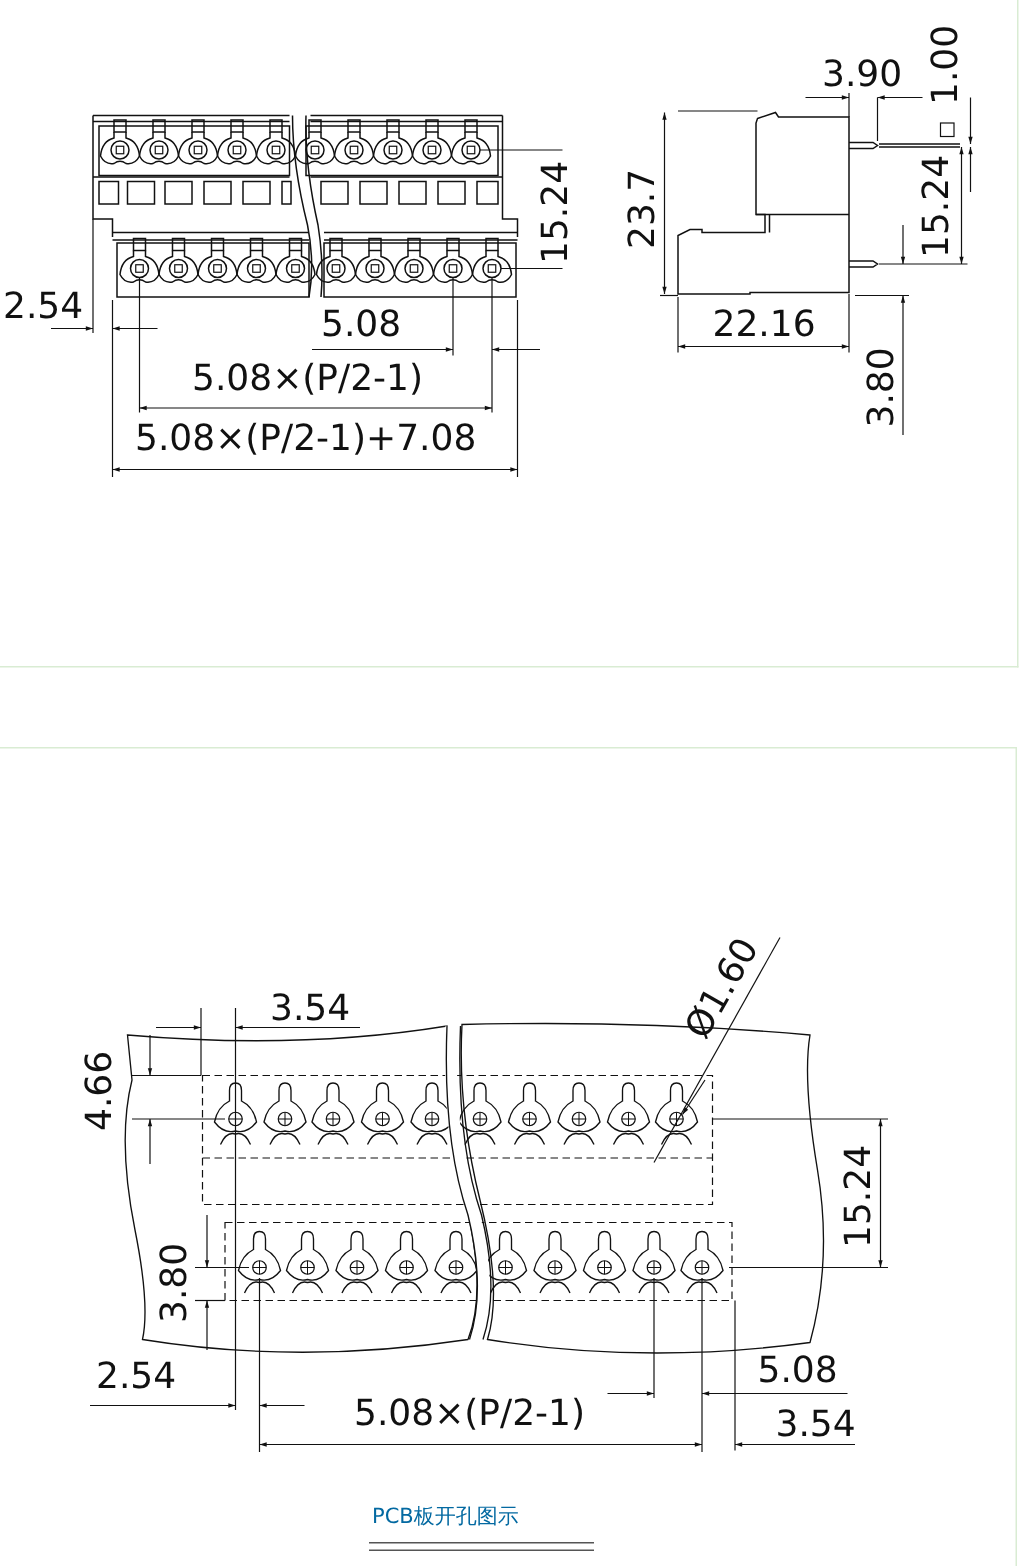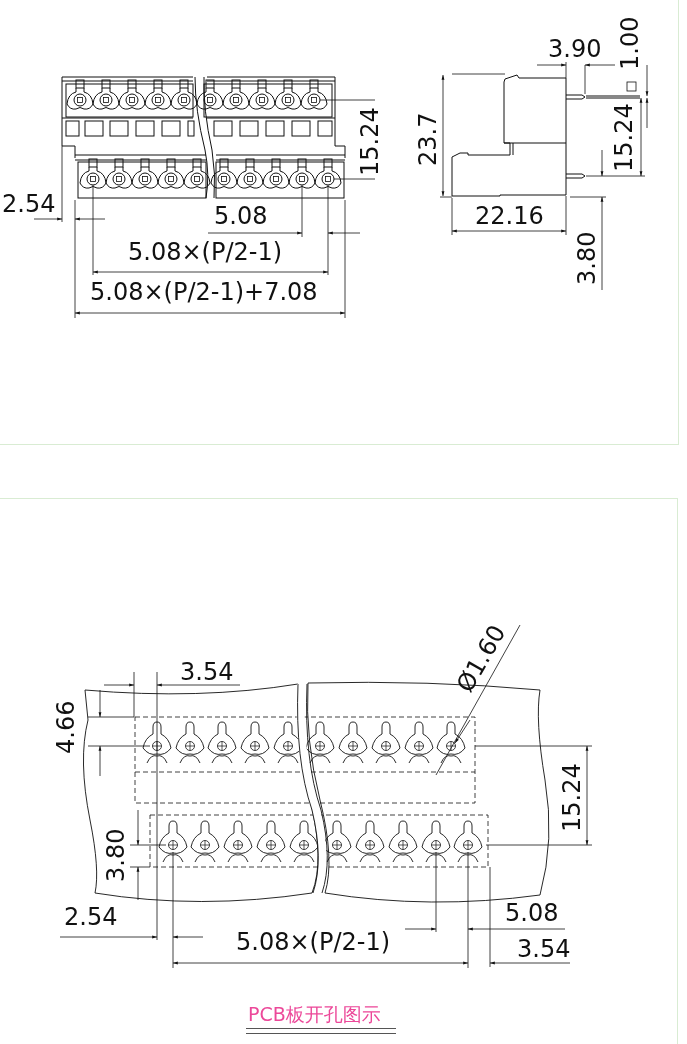--- a/index.html
+++ b/index.html
@@ -3,21 +3,21 @@
 <meta charset="utf-8">
 <style>
   html, body { margin:0; padding:0; background:#ffffff; }
   body { width:687px; height:1044px; position:relative; overflow:hidden; font-family:"DejaVu Sans", sans-serif; }
   .panel { position:absolute; box-sizing:border-box; }
   #panel-top { left:-2px; top:-2px; width:681px; height:447px; border-right:1px solid #d9ecd3; border-bottom:1px solid #d9ecd3; }
   #panel-bottom { left:-2px; top:498px; width:680px; height:560px; border-top:1px solid #d9ecd3; border-right:1px solid #d9ecd3; }
   svg { position:absolute; left:0; top:0; }
   svg text { font-family:"DejaVu Sans", sans-serif; fill:#111; }
   .dim { font-size:24px; }
-  .caption { position:absolute; left:248px; top:1002px; font-size:19px; color:#ec4899; }
+  .caption { position:absolute; left:248px; top:1002px; font-size:14px; color:#0369a1; }
   .caption-underline { position:absolute; left:246px; top:1028px; width:150px; height:4px; border-top:1px solid #555; border-bottom:1px solid #555; }
 </style>
 </head>
 <body>
 
 <div id="panel-top" class="panel"></div>
 <div id="panel-bottom" class="panel"></div>
 
 <svg width="687" height="450" viewBox="0 0 687 450">
   <defs>

